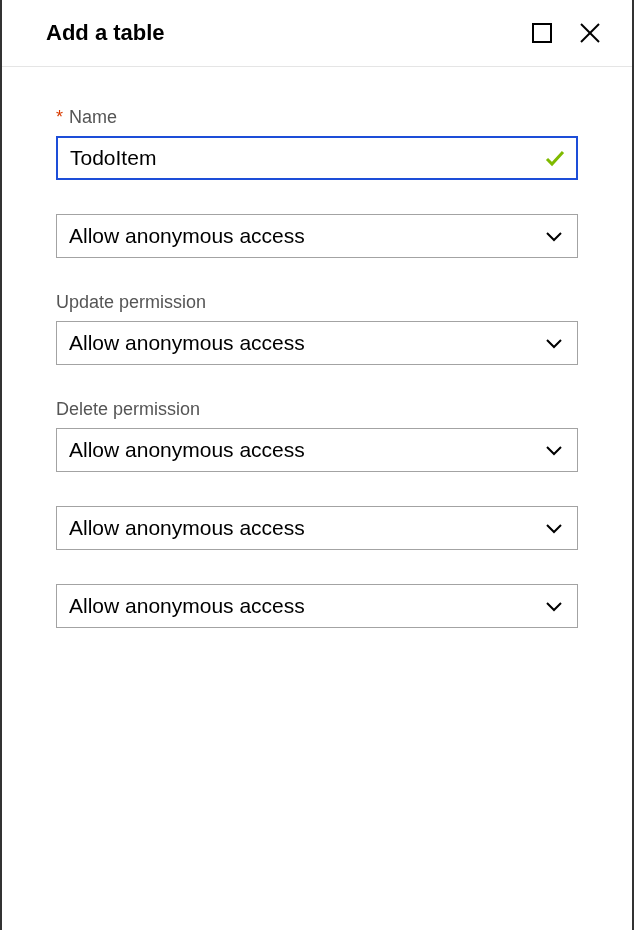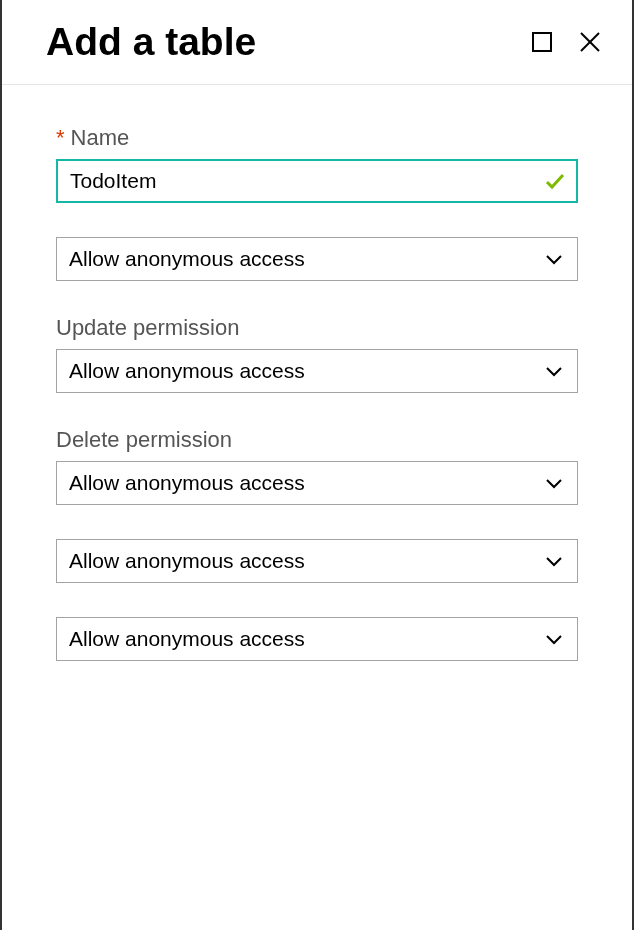--- a/index.html
+++ b/index.html
@@ -17,21 +17,21 @@
       position: relative;
     }
     .header {
       display: flex;
       align-items: center;
       justify-content: space-between;
       padding: 20px 30px 20px 44px;
       border-bottom: 1px solid #e5e5e5;
     }
     .header-title {
-      font-size: 39px;
+      font-size: 22px;
       font-weight: 700;
       color: #000;
     }
     .header-icons {
       display: flex;
       gap: 24px;
       align-items: center;
     }
     .icon-box {
       width: 24px;
@@ -41,34 +41,34 @@
       justify-content: center;
       cursor: pointer;
     }
     .content {
       padding: 40px 54px 0 54px;
     }
     .field-group {
       margin-bottom: 34px;
     }
     .field-label {
-      font-size: 22px;
+      font-size: 18px;
       color: #555;
       margin-bottom: 8px;
       display: block;
     }
     .required-asterisk {
       color: #d83b01;
       margin-right: 6px;
     }
     .text-input-wrapper {
       position: relative;
       display: flex;
       align-items: center;
-      border: 2px solid #14b8a6;
+      border: 2px solid #1d4ed8;
       height: 44px;
       background: #fff;
     }
     .text-input {
       flex: 1;
       border: none;
       outline: none;
       font-size: 21px;
       padding: 0 12px;
       height: 100%;

